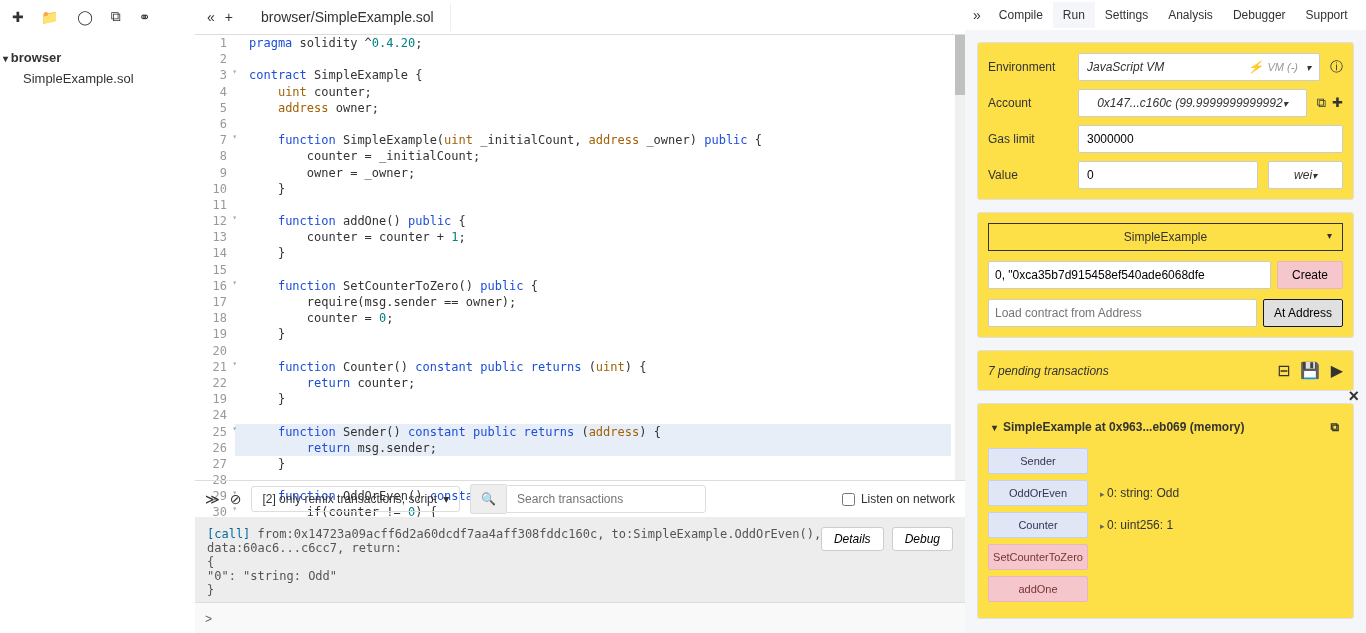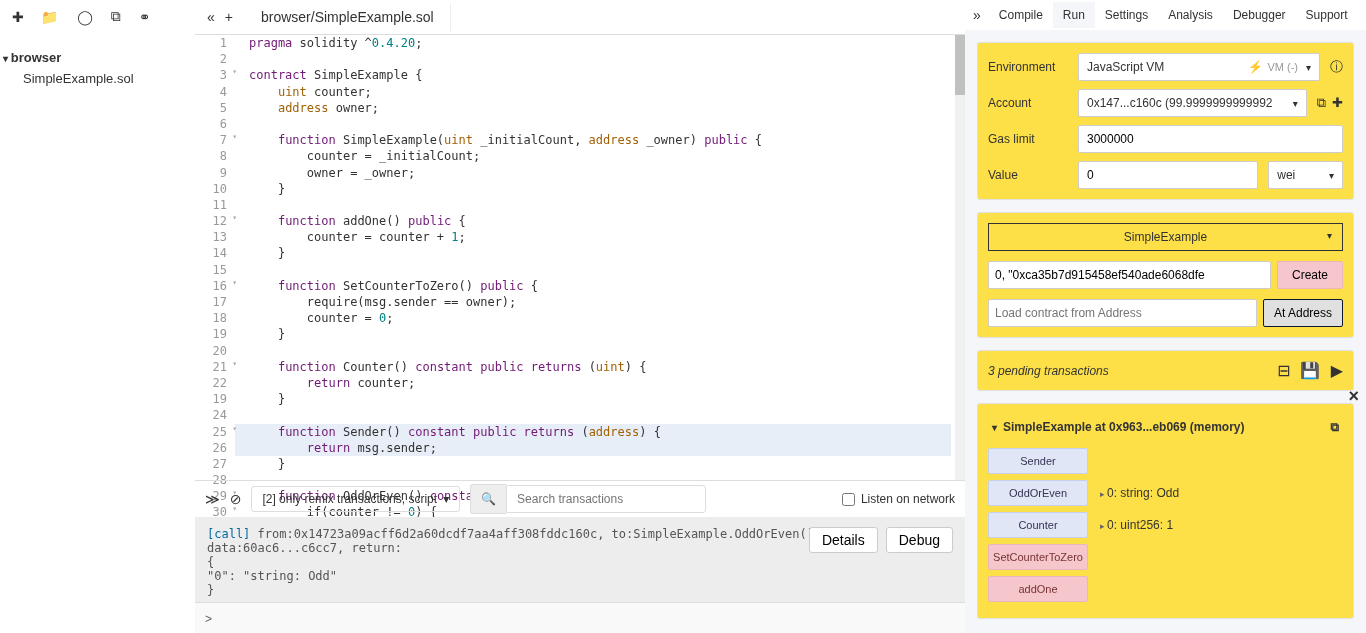--- a/index.html
+++ b/index.html
@@ -13,50 +13,50 @@
 .editor-area { position: absolute; top: 0; left: 195px; width: 770px; height: 480px; }
 .editor-header { display: flex; align-items: center; height: 35px; border-bottom: 1px solid #ddd; }
 .eh-icons { display: flex; gap: 10px; padding: 0 12px; font-size: 14px; }
 .eh-tab { padding: 6px 16px; font-size: 14px; border-right: 1px solid #eee; }
 .code-wrap { display: flex; height: 445px; font-family: "Consolas", "Monaco", monospace; font-size: 12px; line-height: 1.35; position: relative; }
 .gutter { width: 40px; text-align: right; padding-right: 8px; color: #999; background: #fff; user-select: none; }
 .gutter div { position: relative; }
 .fold::after { content: "▾"; position: absolute; right: -10px; top: 0; font-size: 8px; color: #aaa; }
 .code { flex: 1; padding-left: 14px; white-space: pre; }
 .code .hl { background: #e8eef7; display: block; margin-left: -14px; padding-left: 14px; width: 100%; }
-.kw { color: #701a75; }
+.kw { color: #1d4ed8; }
 .type { color: #a16207; }
 .fn { color: #333; }
 .num { color: #008080; }
 .str { color: #cc0000; }
 .scrollbar { position: absolute; right: 0; top: 0; width: 10px; height: 100%; background: #f0f0f0; }
 .scrollbar-thumb { background: #c0c0c0; width: 100%; height: 60px; position: absolute; top: 0; }
 .console-area { position: absolute; top: 480px; left: 195px; width: 770px; height: 153px; border-top: 1px solid #ddd; }
 .console-header { display: flex; align-items: center; height: 36px; gap: 10px; padding: 0 10px; }
 .ch-icon { font-size: 14px; }
 .ch-filter { border: 1px solid #ddd; border-radius: 3px; padding: 5px 10px; font-size: 12px; display: flex; align-items: center; gap: 6px; cursor: pointer; }
 .ch-search { flex: 1; display: flex; align-items: center; }
 .ch-search-icon { background: #eee; padding: 7px 10px; border: 1px solid #ddd; border-right: none; border-radius: 3px 0 0 3px; }
 .ch-search input { border: 1px solid #ddd; padding: 6px 10px; width: 200px; border-radius: 0 3px 3px 0; font-size: 12px; }
 .ch-listen { display: flex; align-items: center; gap: 6px; font-size: 12px; }
 .console-output { background: #ededed; padding: 10px 12px; font-family: "Consolas", "Monaco", monospace; font-size: 12px; color: #555; height: 85px; position: relative; }
 .co-call { color: #0369a1; }
 .co-btns { position: absolute; right: 12px; top: 10px; display: flex; gap: 8px; }
-.co-btn { background: #fff; border: 1px solid #ccc; padding: 4px 12px; border-radius: 3px; font-size: 14px; cursor: pointer; }
+.co-btn { background: #fff; border: 1px solid #ccc; padding: 4px 12px; border-radius: 3px; font-size: 12px; cursor: pointer; font-style: italic; }
 .console-input { height: 32px; background: #f9f9f9; border-top: 1px solid #ddd; display: flex; align-items: center; padding: 0 10px; color: #666; }
 .right-panel { position: absolute; top: 0; left: 965px; width: 401px; height: 633px; background: #f5f6fa; }
 .rp-tabs { display: flex; background: #fff; align-items: center; height: 30px; font-size: 12px; }
 .rp-tab { padding: 6px 10px; cursor: pointer; }
 .rp-tab.active { background: #f5f6fa; font-weight: 500; }
 .rp-tabs-collapse { padding: 0 8px; font-size: 14px; }
 .rp-section { background: #fde047; margin: 12px; border: 1px solid #e0e0e0; border-radius: 3px; padding: 10px; }
 .rp-row { display: flex; align-items: center; margin-bottom: 8px; gap: 10px; }
 .rp-label { width: 80px; font-size: 12px; }
 .rp-select, .rp-input { flex: 1; border: 1px solid #ccc; padding: 5px 8px; font-size: 12px; border-radius: 2px; background: #fff; height: 28px; }
-.rp-select { position: relative; display: flex; align-items: center; justify-content: space-between; }
+.rp-select { position: relative; display: flex; align-items: center; justify-content: center; font-style: italic; }
 .rp-select::after { content: "▾"; font-size: 10px; color: #333; }
 .rp-extra { display: flex; gap: 6px; font-size: 13px; color: #333; }
 .contract-select { border: 1px solid #333; padding: 6px; text-align: center; position: relative; margin-bottom: 10px; cursor: pointer; }
 .contract-select::after { content: "▾"; position: absolute; right: 10px; font-size: 10px; }
 .create-row { display: flex; gap: 6px; margin-bottom: 10px; }
 .create-row input { flex: 1; border: 1px solid #ccc; padding: 6px; font-size: 12px; border-radius: 2px; }
 .btn-create { background: #f5c6cb; border: 1px solid #eab5bc; padding: 6px 14px; font-size: 12px; border-radius: 2px; cursor: pointer; }
 .btn-ataddr { background: #e0e0e0; border: 1px solid #0f172a; padding: 6px 10px; font-size: 12px; border-radius: 2px; cursor: pointer; }
 .pending-row { display: flex; align-items: center; justify-content: space-between; font-style: italic; font-size: 12px; }
 .pending-icons { display: flex; gap: 10px; font-size: 16px; font-style: normal; }
@@ -224,21 +224,21 @@
       <button class="btn-create">Create</button>
     </div>
     <div class="create-row" style="margin-bottom:0">
       <input type="text" placeholder="Load contract from Address" style="">
       <button class="btn-ataddr">At Address</button>
     </div>
   </div>
 
   <div class="rp-section">
     <div class="pending-row">
-      <span>3 pending transactions</span>
+      <span>7 pending transactions</span>
       <span class="pending-icons">
         <span>⊟</span>
         <span>💾</span>
         <span>▶</span>
       </span>
     </div>
   </div>
 
   <div class="rp-section" style="position:relative">
     <span class="close-x">×</span>

